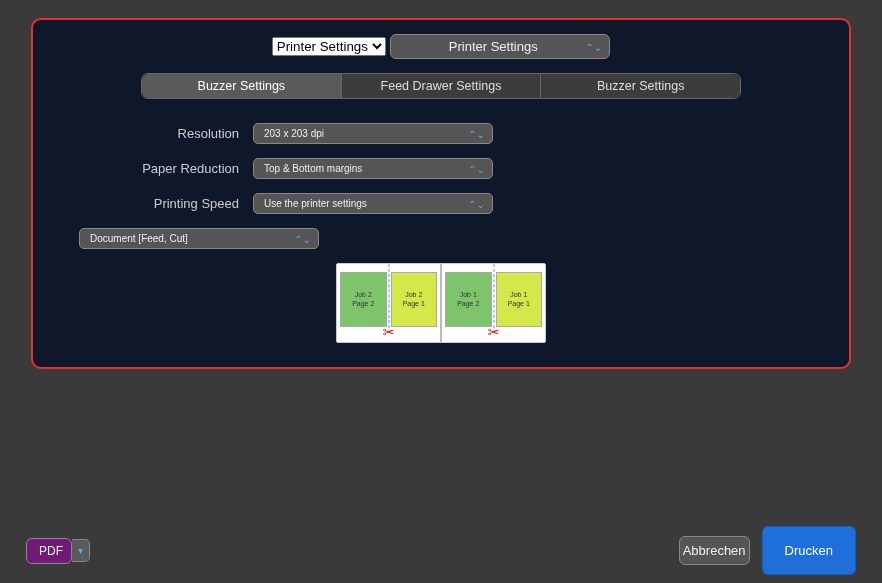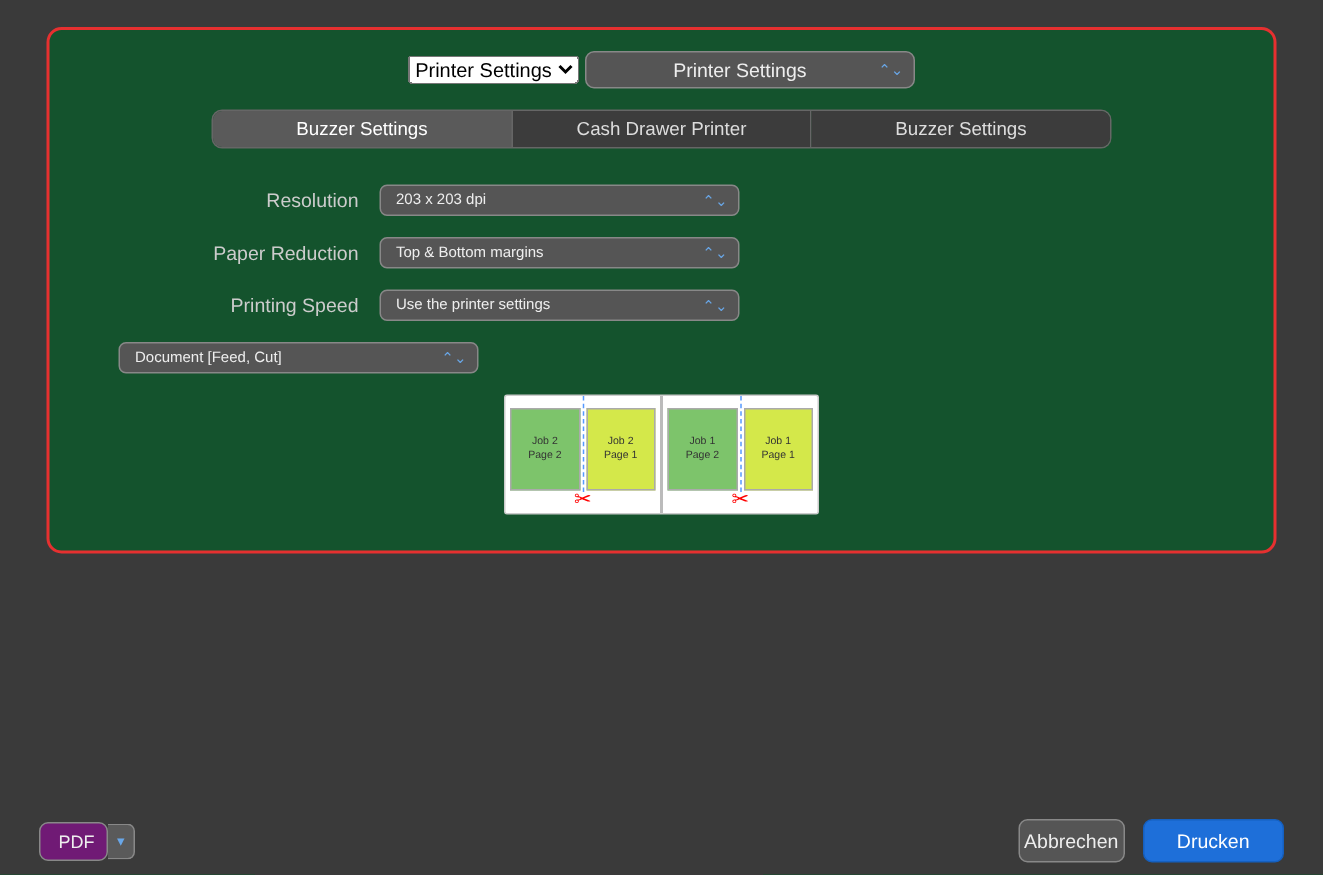--- a/index.html
+++ b/index.html
@@ -13,21 +13,21 @@
       align-items: center;
       justify-content: flex-start;
       overflow: hidden;
     }
 
     .main-container {
       width: 820px;
       margin-top: 18px;
       border: 2px solid #e63030;
       border-radius: 10px;
-      background: #14532d;
+      background: #0f172a;
       padding: 14px 16px 18px 16px;
       display: flex;
       flex-direction: column;
       align-items: center;
     }
 
     .printer-selector-row {
       display: flex;
       justify-content: center;
       margin-bottom: 14px;
@@ -270,21 +270,21 @@
       cursor: pointer;
     }
 
     .btn-print {
       background: #1e6fd9;
       border: 1px solid #1560c0;
       border-radius: 6px;
       color: #fff;
       font-size: 13px;
       font-weight: 500;
-      padding: 6px 22px;
+      padding: 16px 22px;
       cursor: pointer;
     }
   </style>
 </head>
 <body>
 
 <div class="main-container">
 
   <div class="printer-selector-row">
     <div class="selector-wrapper">
@@ -295,21 +295,21 @@
         <option>Printer Settings</option>
       </select>
     </div>
   </div>
 
   <div class="tabs-row">
     <div class="tab active">
       <span>Buzzer Settings</span>
     </div>
     <div class="tab">
-      <span>Cash Drawer Printer</span>
+      <span>Feed Drawer Settings</span>
     </div>
     <div class="tab">
       <span>Buzzer Settings</span>
     </div>
   </div>
 
   <div class="settings-area">
 
     <div class="setting-row">
       <label class="setting-label">Resolution</label>

